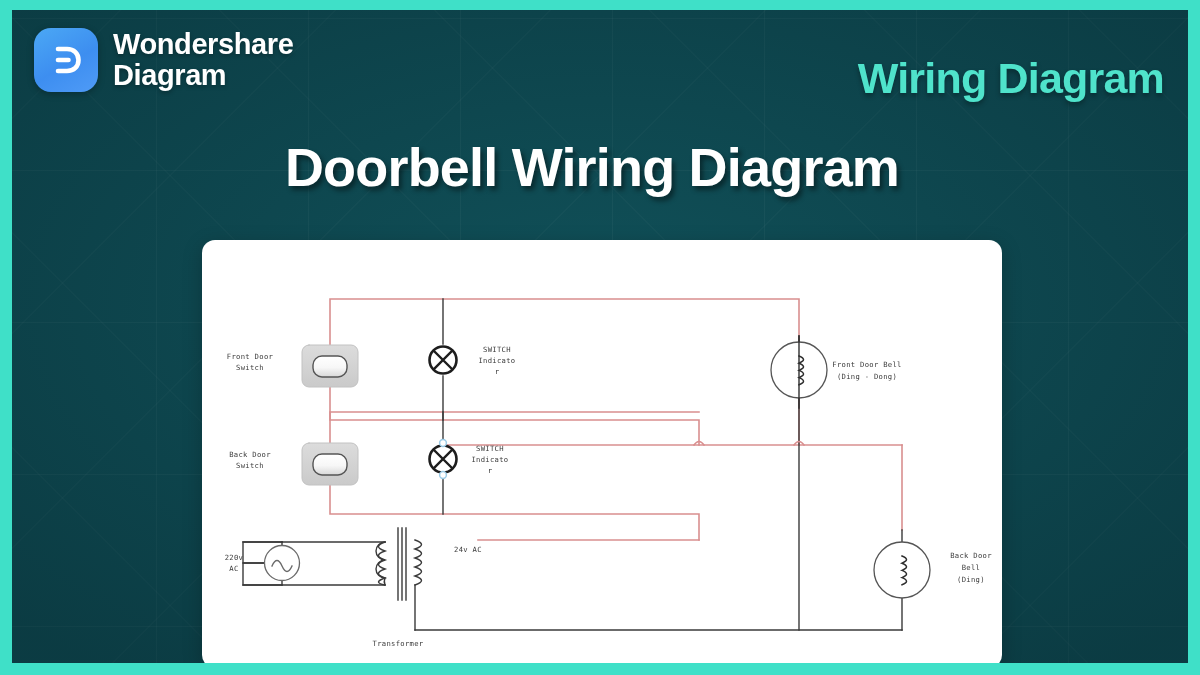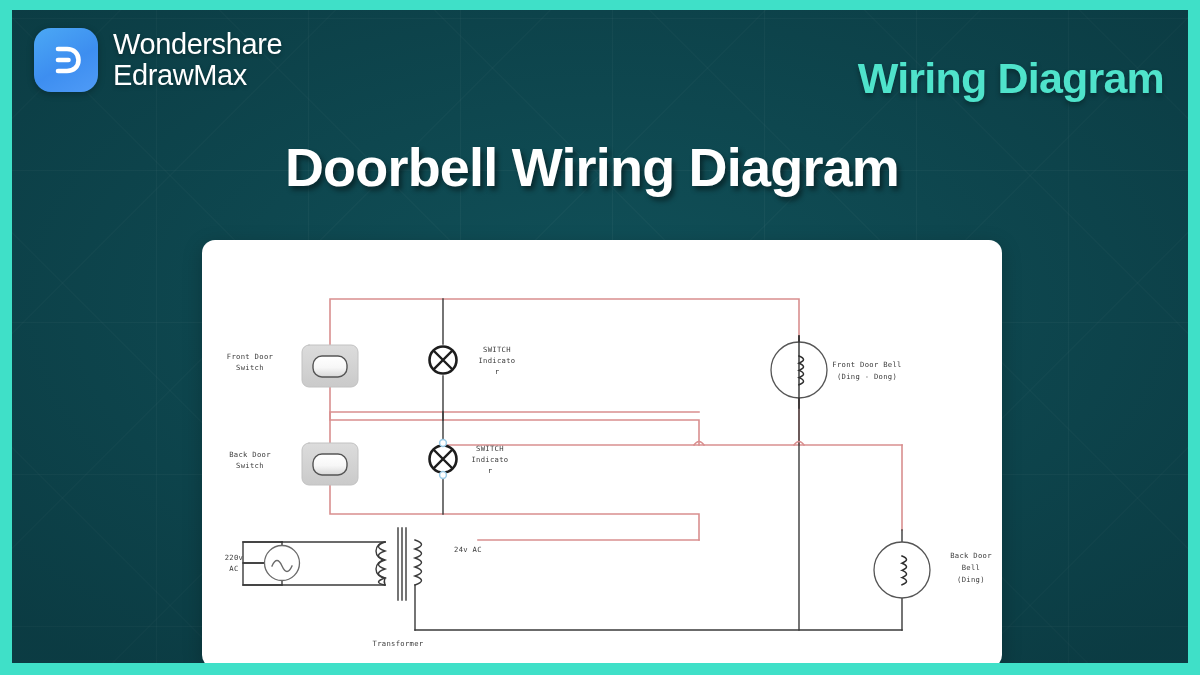--- a/index.html
+++ b/index.html
@@ -68,21 +68,21 @@
     border-radius: 17px;
     background: linear-gradient(150deg, #4ba8f5 0%, #3d8ef0 55%, #4f9bf7 100%);
     box-shadow: 0 2px 7px rgba(0,0,0,0.28);
     display: flex; align-items: center; justify-content: center;
     flex: none;
   }
 
   #brand-text {
     color: #ffffff;
     font-size: 29px;
-    font-weight: normal;
+    font-weight: bold;
     line-height: 1.07;
     letter-spacing: -0.4px;
     text-shadow: 0 2px 4px rgba(0,0,0,0.30);
   }
 
   #kicker {
     position: absolute;
     right: 24px;
     top: 44px;
     color: #4fe3cb;
@@ -138,21 +138,21 @@
 
       <div id="brand">
         <div id="logo-mark">
           <svg width="40" height="40" viewBox="0 0 40 40" aria-hidden="true">
             <path d="M12 9 H21 C28 9 32.5 13.6 32.5 20 C32.5 26.4 28 31 21 31 H12" fill="none" stroke="#ffffff" stroke-width="4.6" stroke-linecap="round" stroke-linejoin="round"></path>
             <path d="M12 20 H22.5" fill="none" stroke="#ffffff" stroke-width="4.6" stroke-linecap="round"></path>
           </svg>
         </div>
         <div id="brand-text">
           <div>Wondershare</div>
-          <div>EdrawMax</div>
+          <div>Diagram</div>
         </div>
       </div>
 
       <div id="kicker">Wiring Diagram</div>
     </div>
 
     <div id="main-title">Doorbell Wiring Diagram</div>
 
     <div id="diagram-card">
       <svg id="diagram-svg" viewBox="0 0 800 428">

